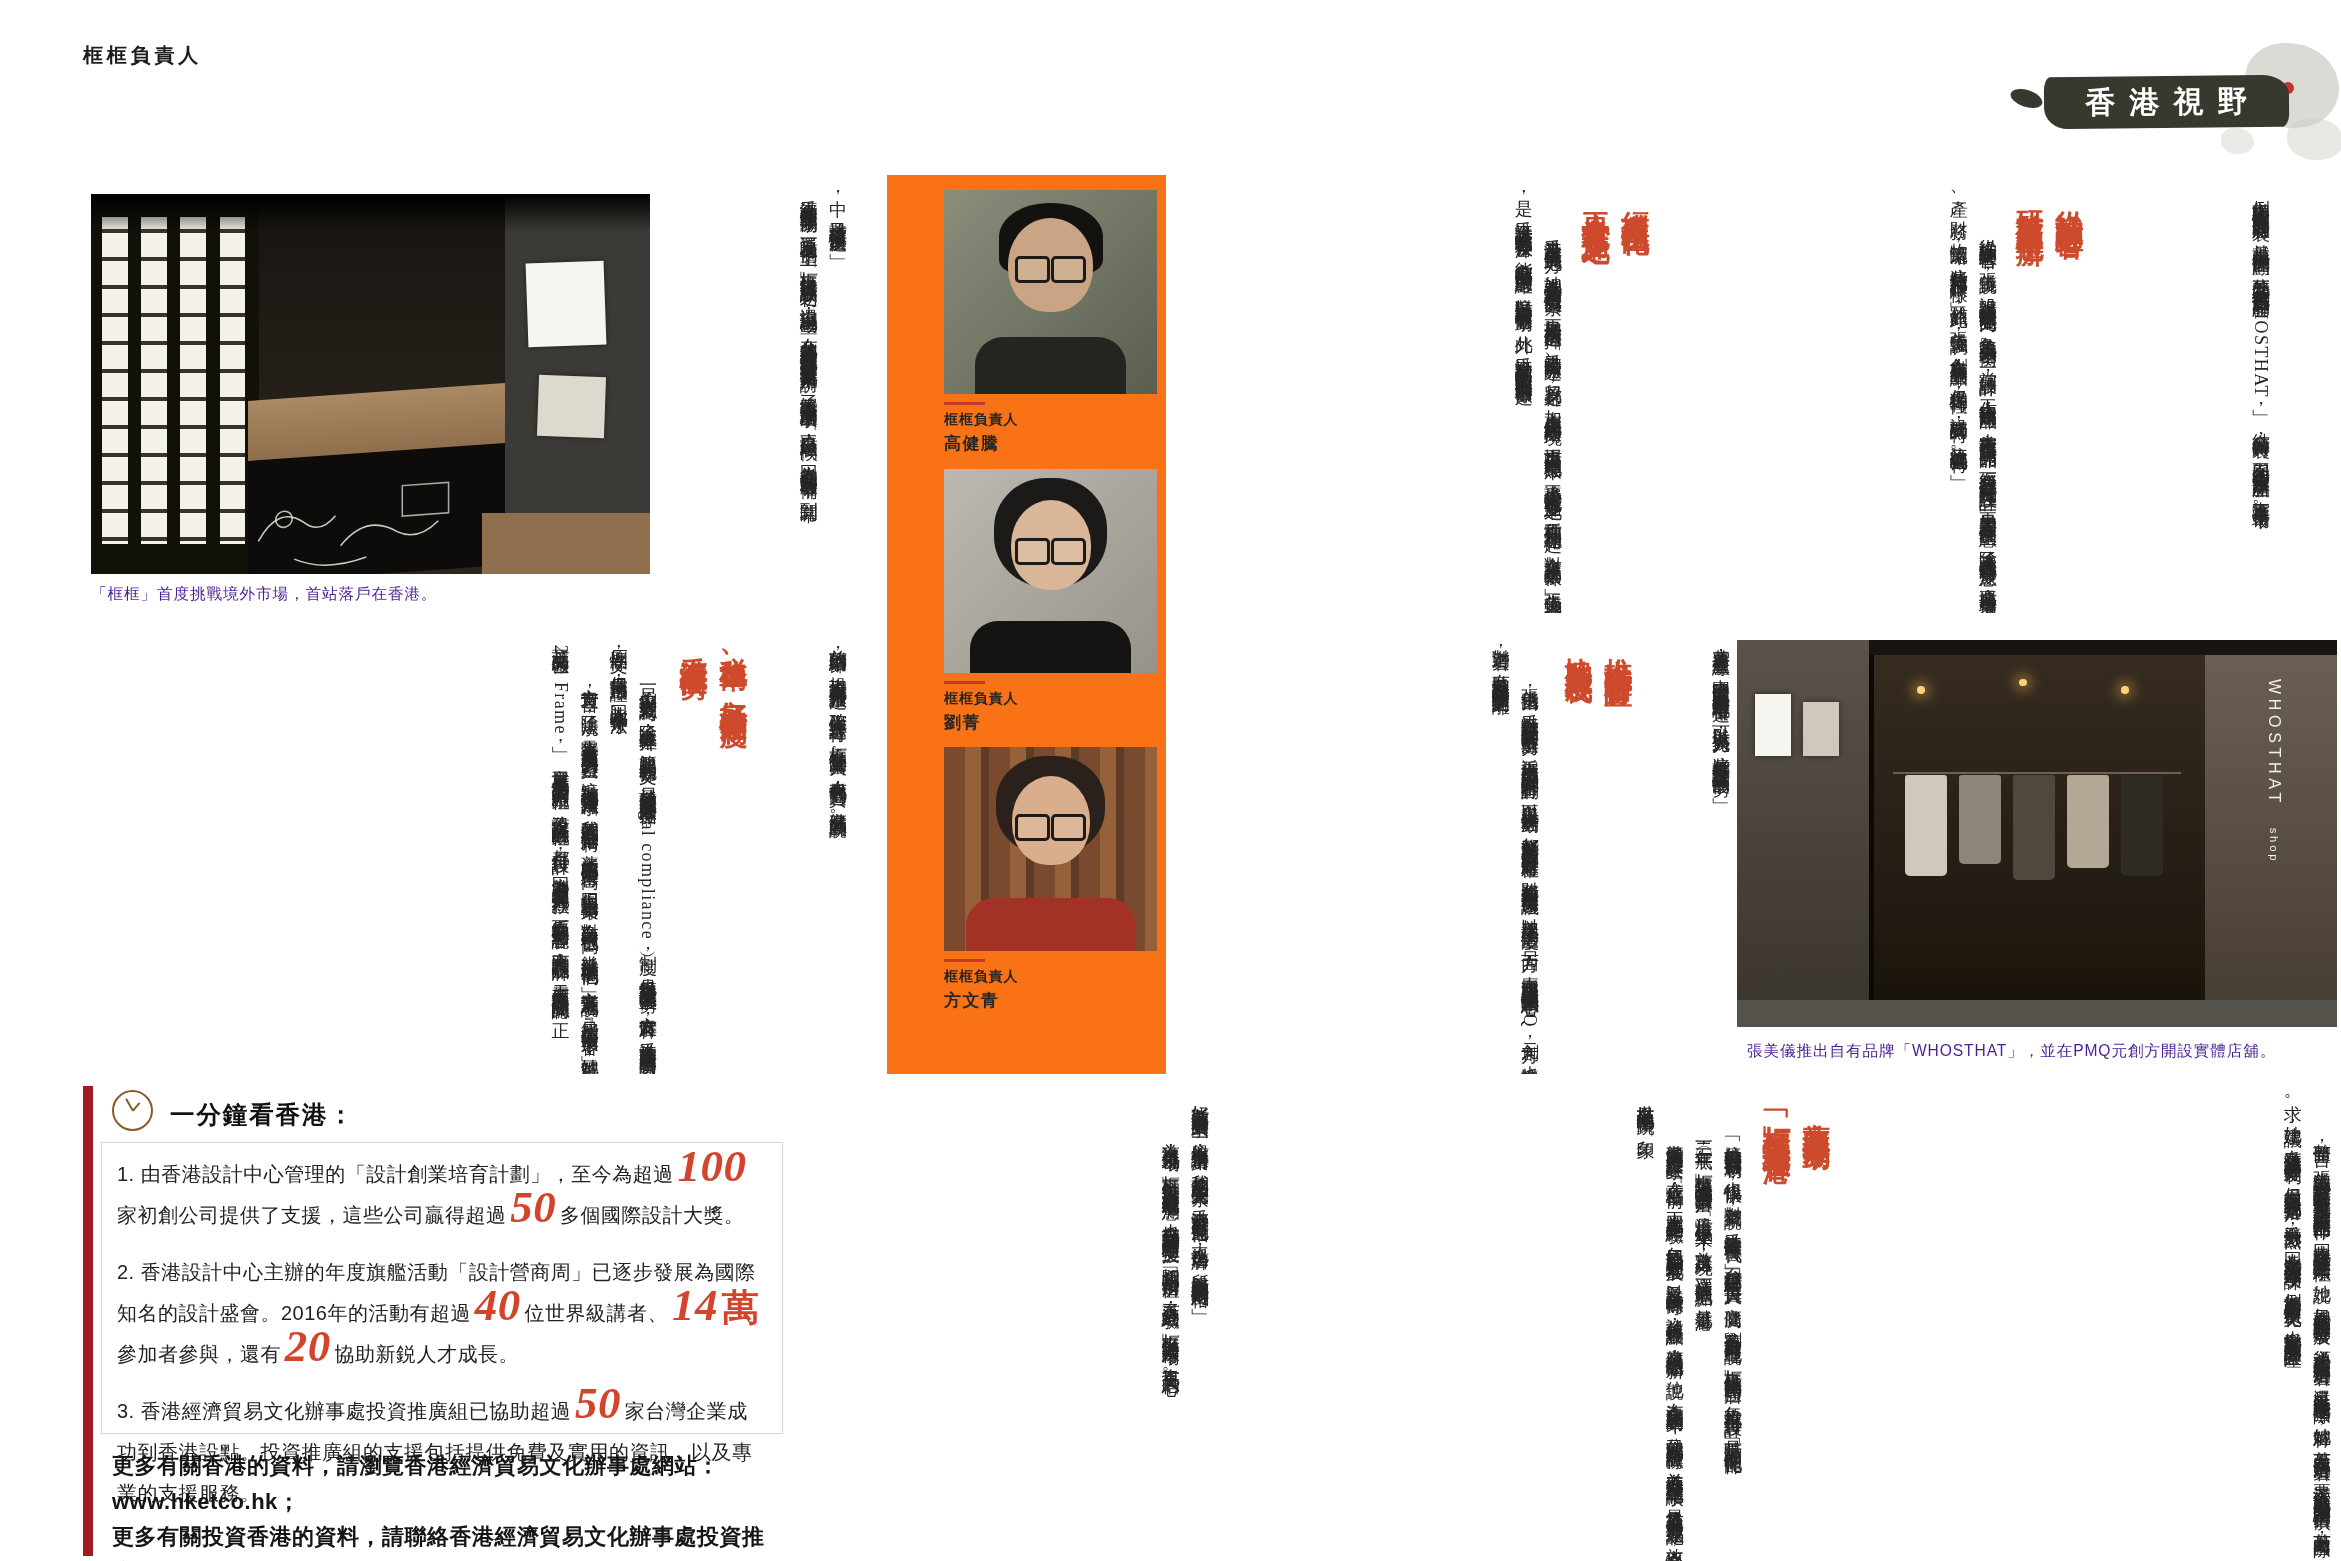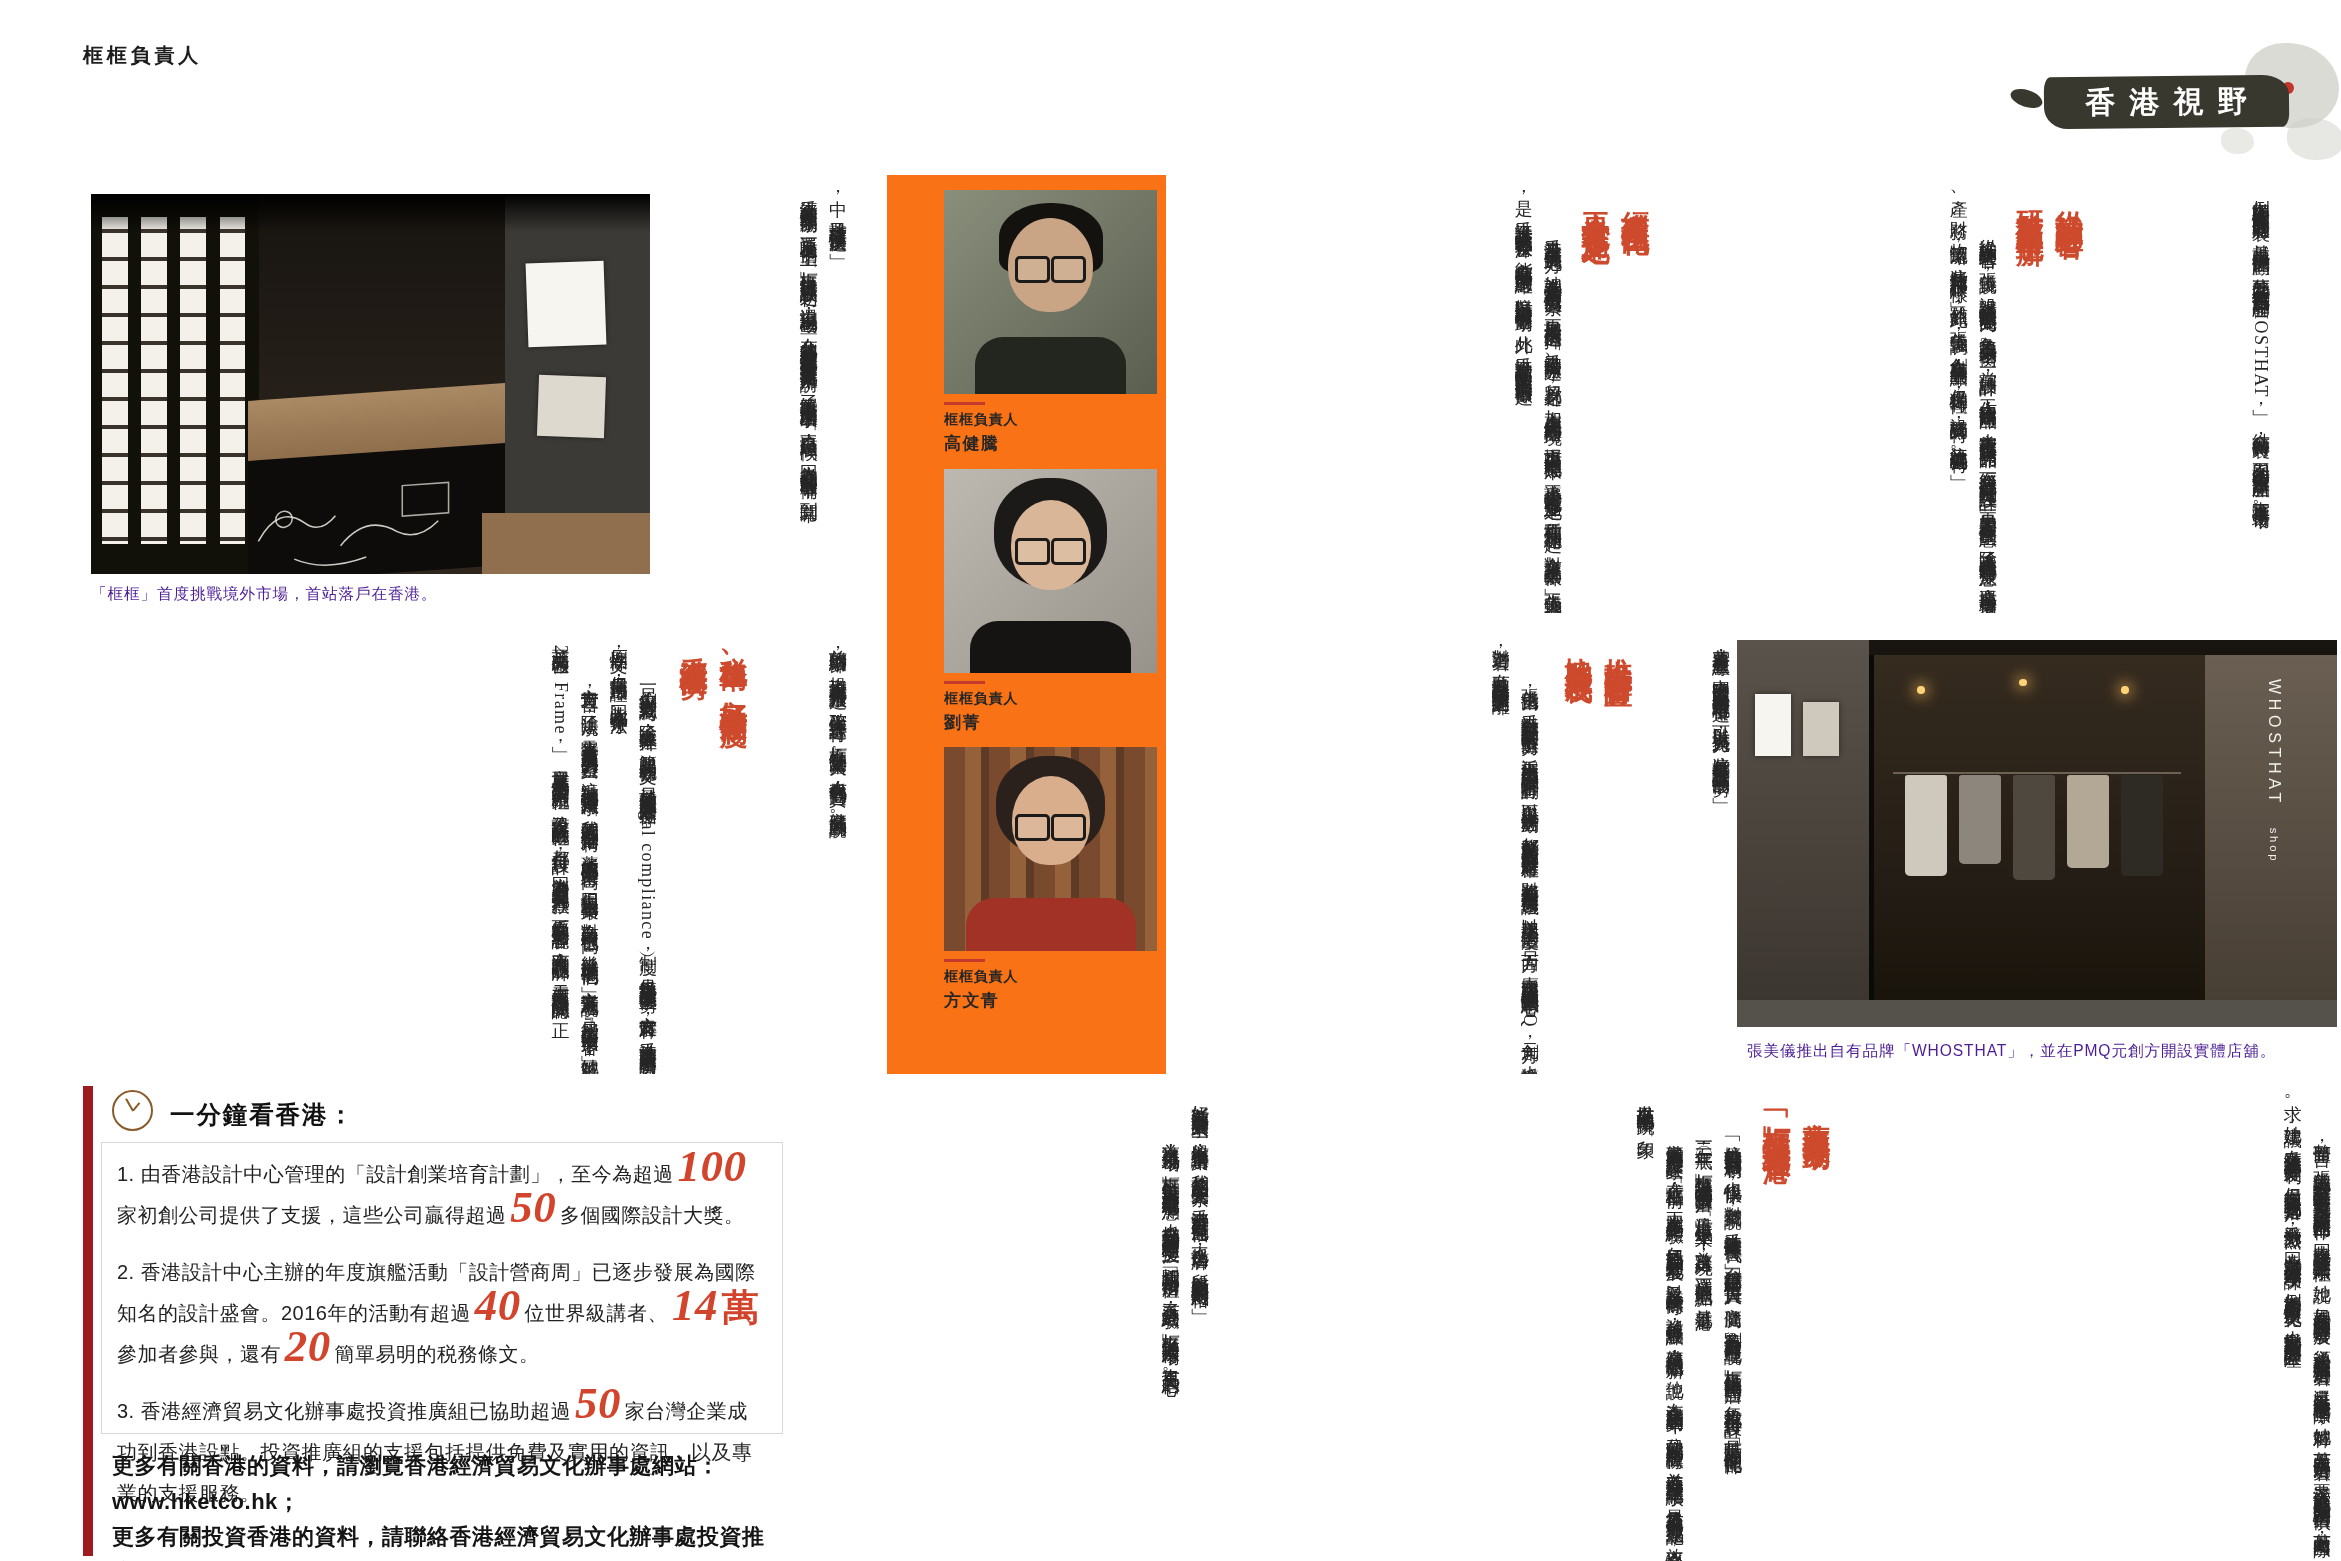--- a/index.html
+++ b/index.html
@@ -203,21 +203,21 @@
   <div class="clock">
       <i class="h"></i>
       <i class="m"></i>
     </div>
 </div>
 <div class="abs ib-title" style="left:170px;top:1098px;">一分鐘看香港：</div>
 
 <div class="abs ib-box" style="left:101px;top:1142px;width:680px;height:290px;"></div>
 <div class="abs" style="left:117px;top:1154px;width:651px;">
   <div class="ib-item"><span>1. 由香港設計中心管理的「設計創業培育計劃」，至今為超過</span><span class="bignum">100</span><span>家初創公司提供了支援，這些公司贏得超過</span><span class="bignum">50</span><span>多個國際設計大獎。</span></div>
-  <div class="ib-item" style="margin-top:16px;"><span>2. 香港設計中心主辦的年度旗艦活動「設計營商周」已逐步發展為國際知名的設計盛會。2016年的活動有超過</span><span class="bignum">40</span><span>位世界級講者、</span><span class="bignum">14</span><span class="bigcjk">萬</span><span>參加者參與，還有</span><span class="bignum">20</span><span>簡單易明的税務條文。</span></div>
+  <div class="ib-item" style="margin-top:16px;"><span>2. 香港設計中心主辦的年度旗艦活動「設計營商周」已逐步發展為國際知名的設計盛會。2016年的活動有超過</span><span class="bignum">40</span><span>位世界級講者、</span><span class="bignum">14</span><span class="bigcjk">萬</span><span>參加者參與，還有</span><span class="bignum">20</span><span>協助新鋭人才成長。</span></div>
   <div class="ib-item" style="margin-top:16px;"><span>3. 香港經濟貿易文化辦事處投資推廣組已協助超過</span><span class="bignum">50</span><span>家台灣企業成功到香港設點。投資推廣組的支援包括提供免費及實用的資訊，以及專業的支援服務。</span></div>
 </div>
 
 <div class="abs contacts" style="left:112px;top:1448px;width:670px;">
   <div>更多有關香港的資料，請瀏覽香港經濟貿易文化辦事處網站：www.hketco.hk；</div>
   <div>更多有關投資香港的資料，請聯絡香港經濟貿易文化辦事處投資推廣組：</div>
 
 </div>
 
 

